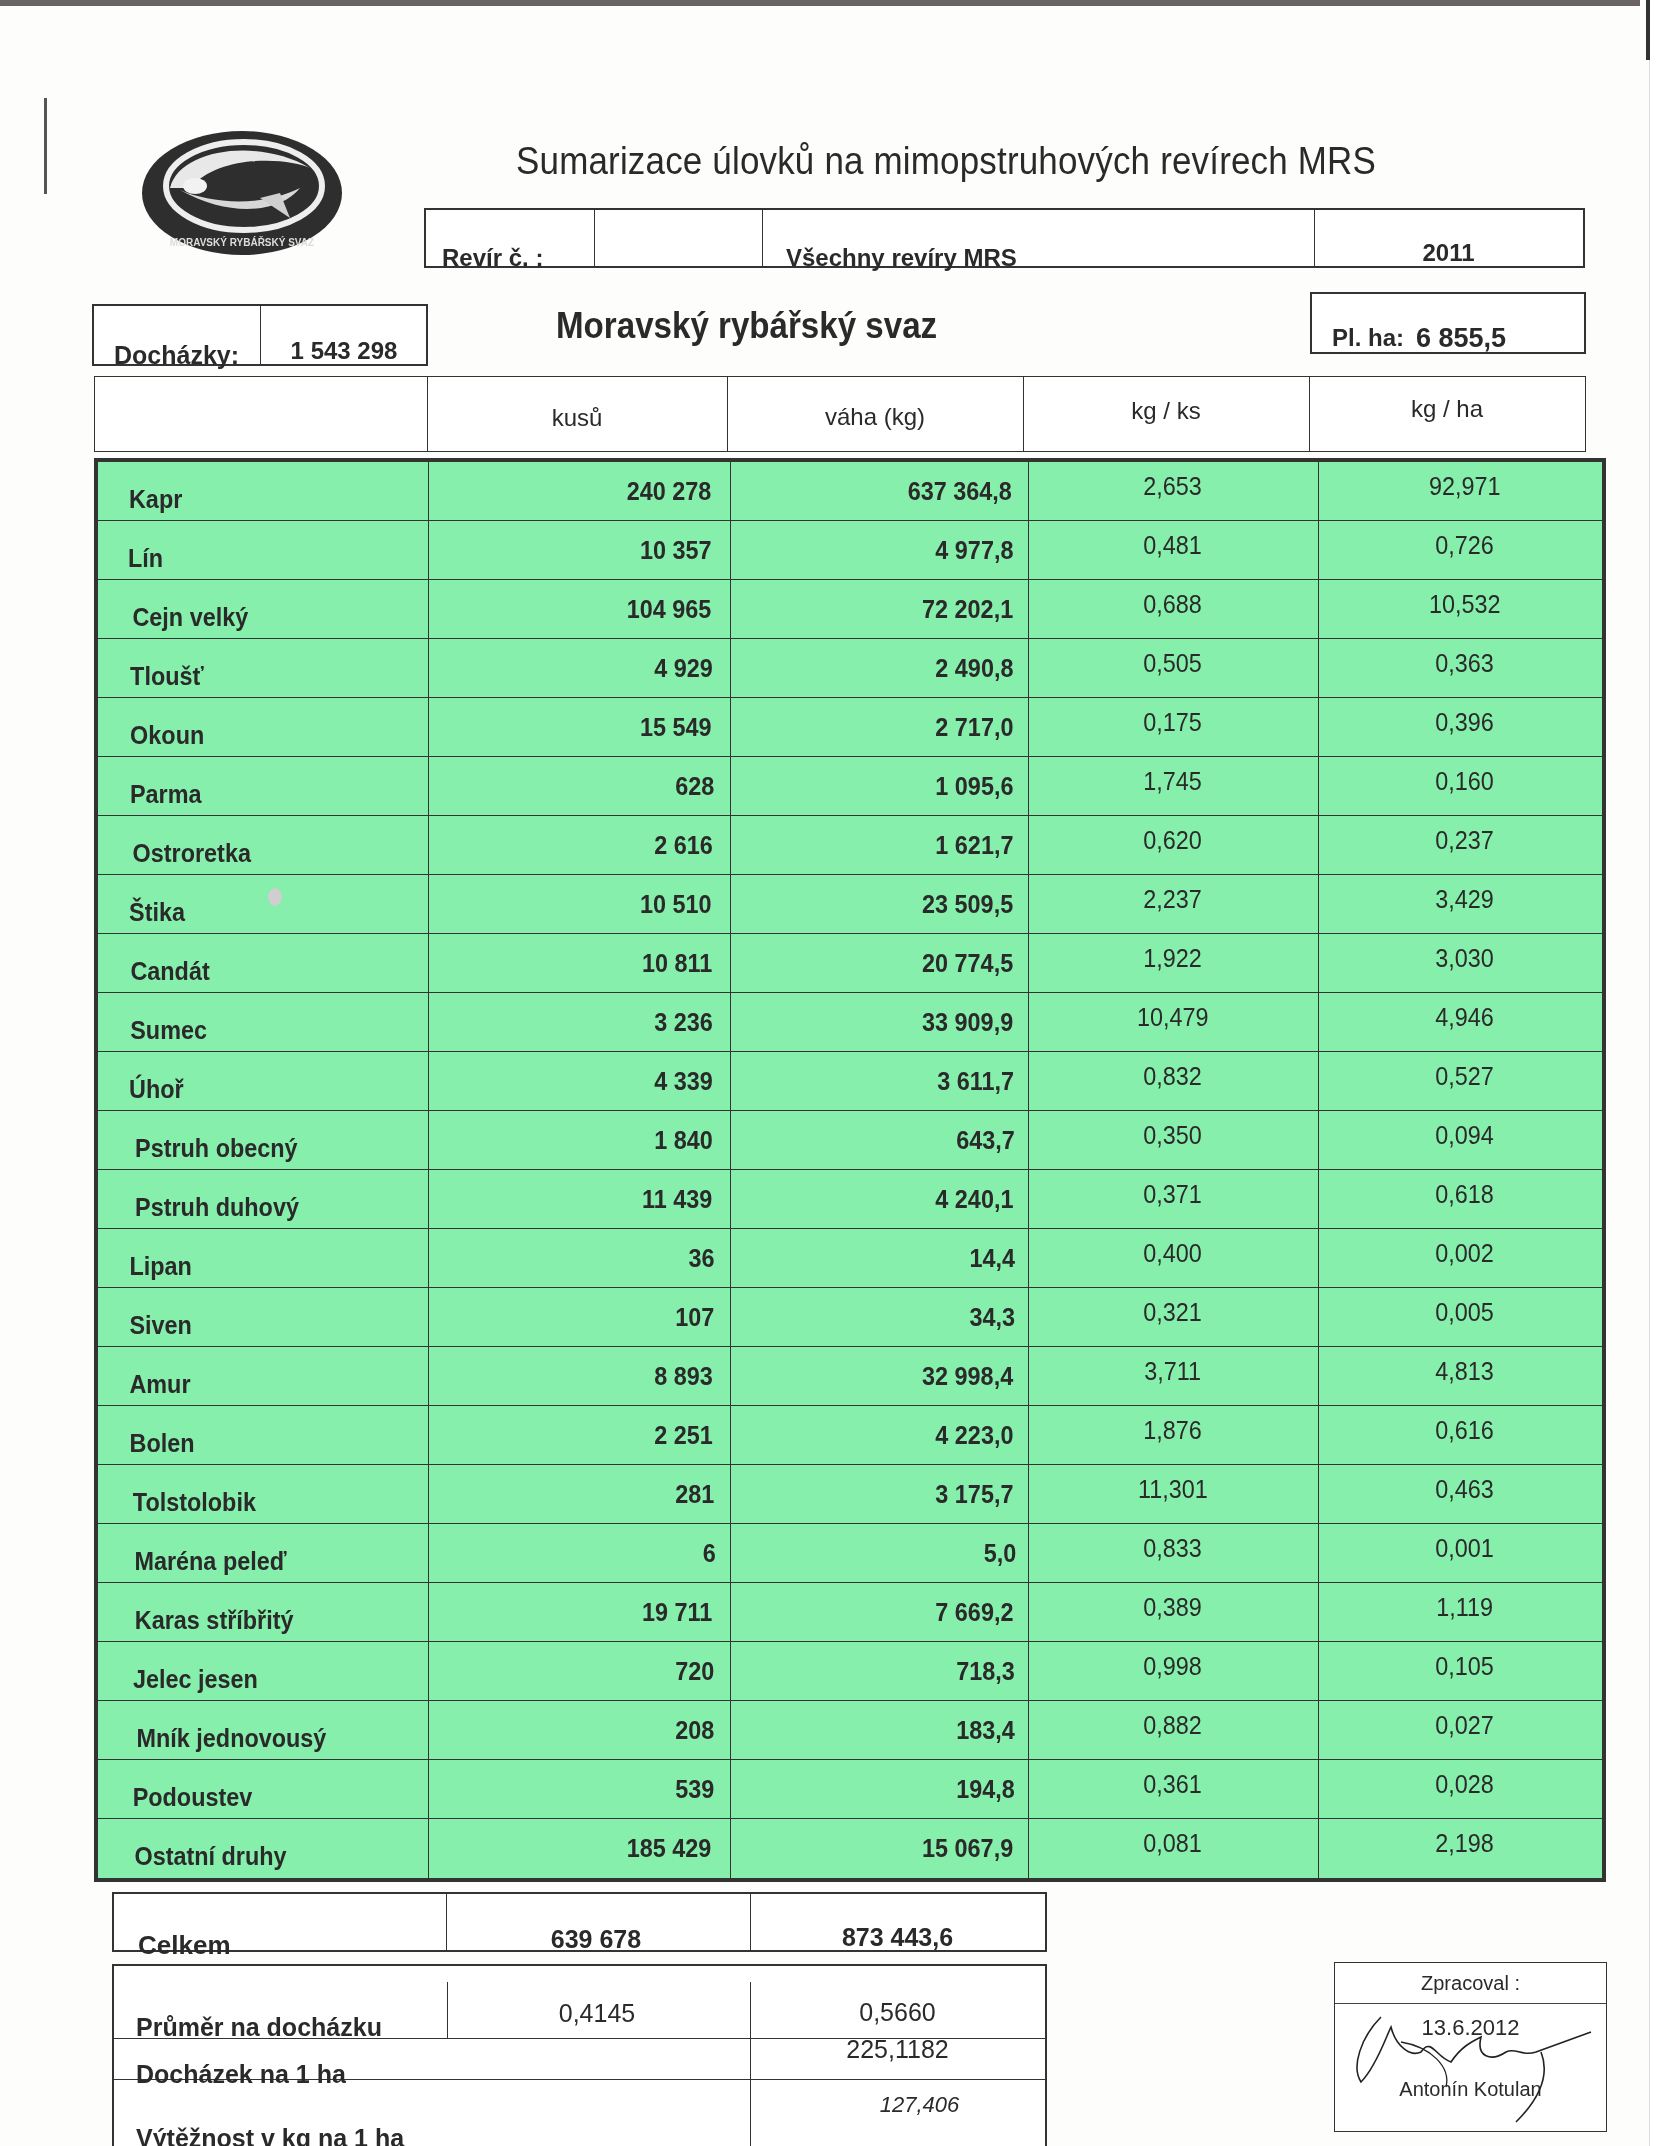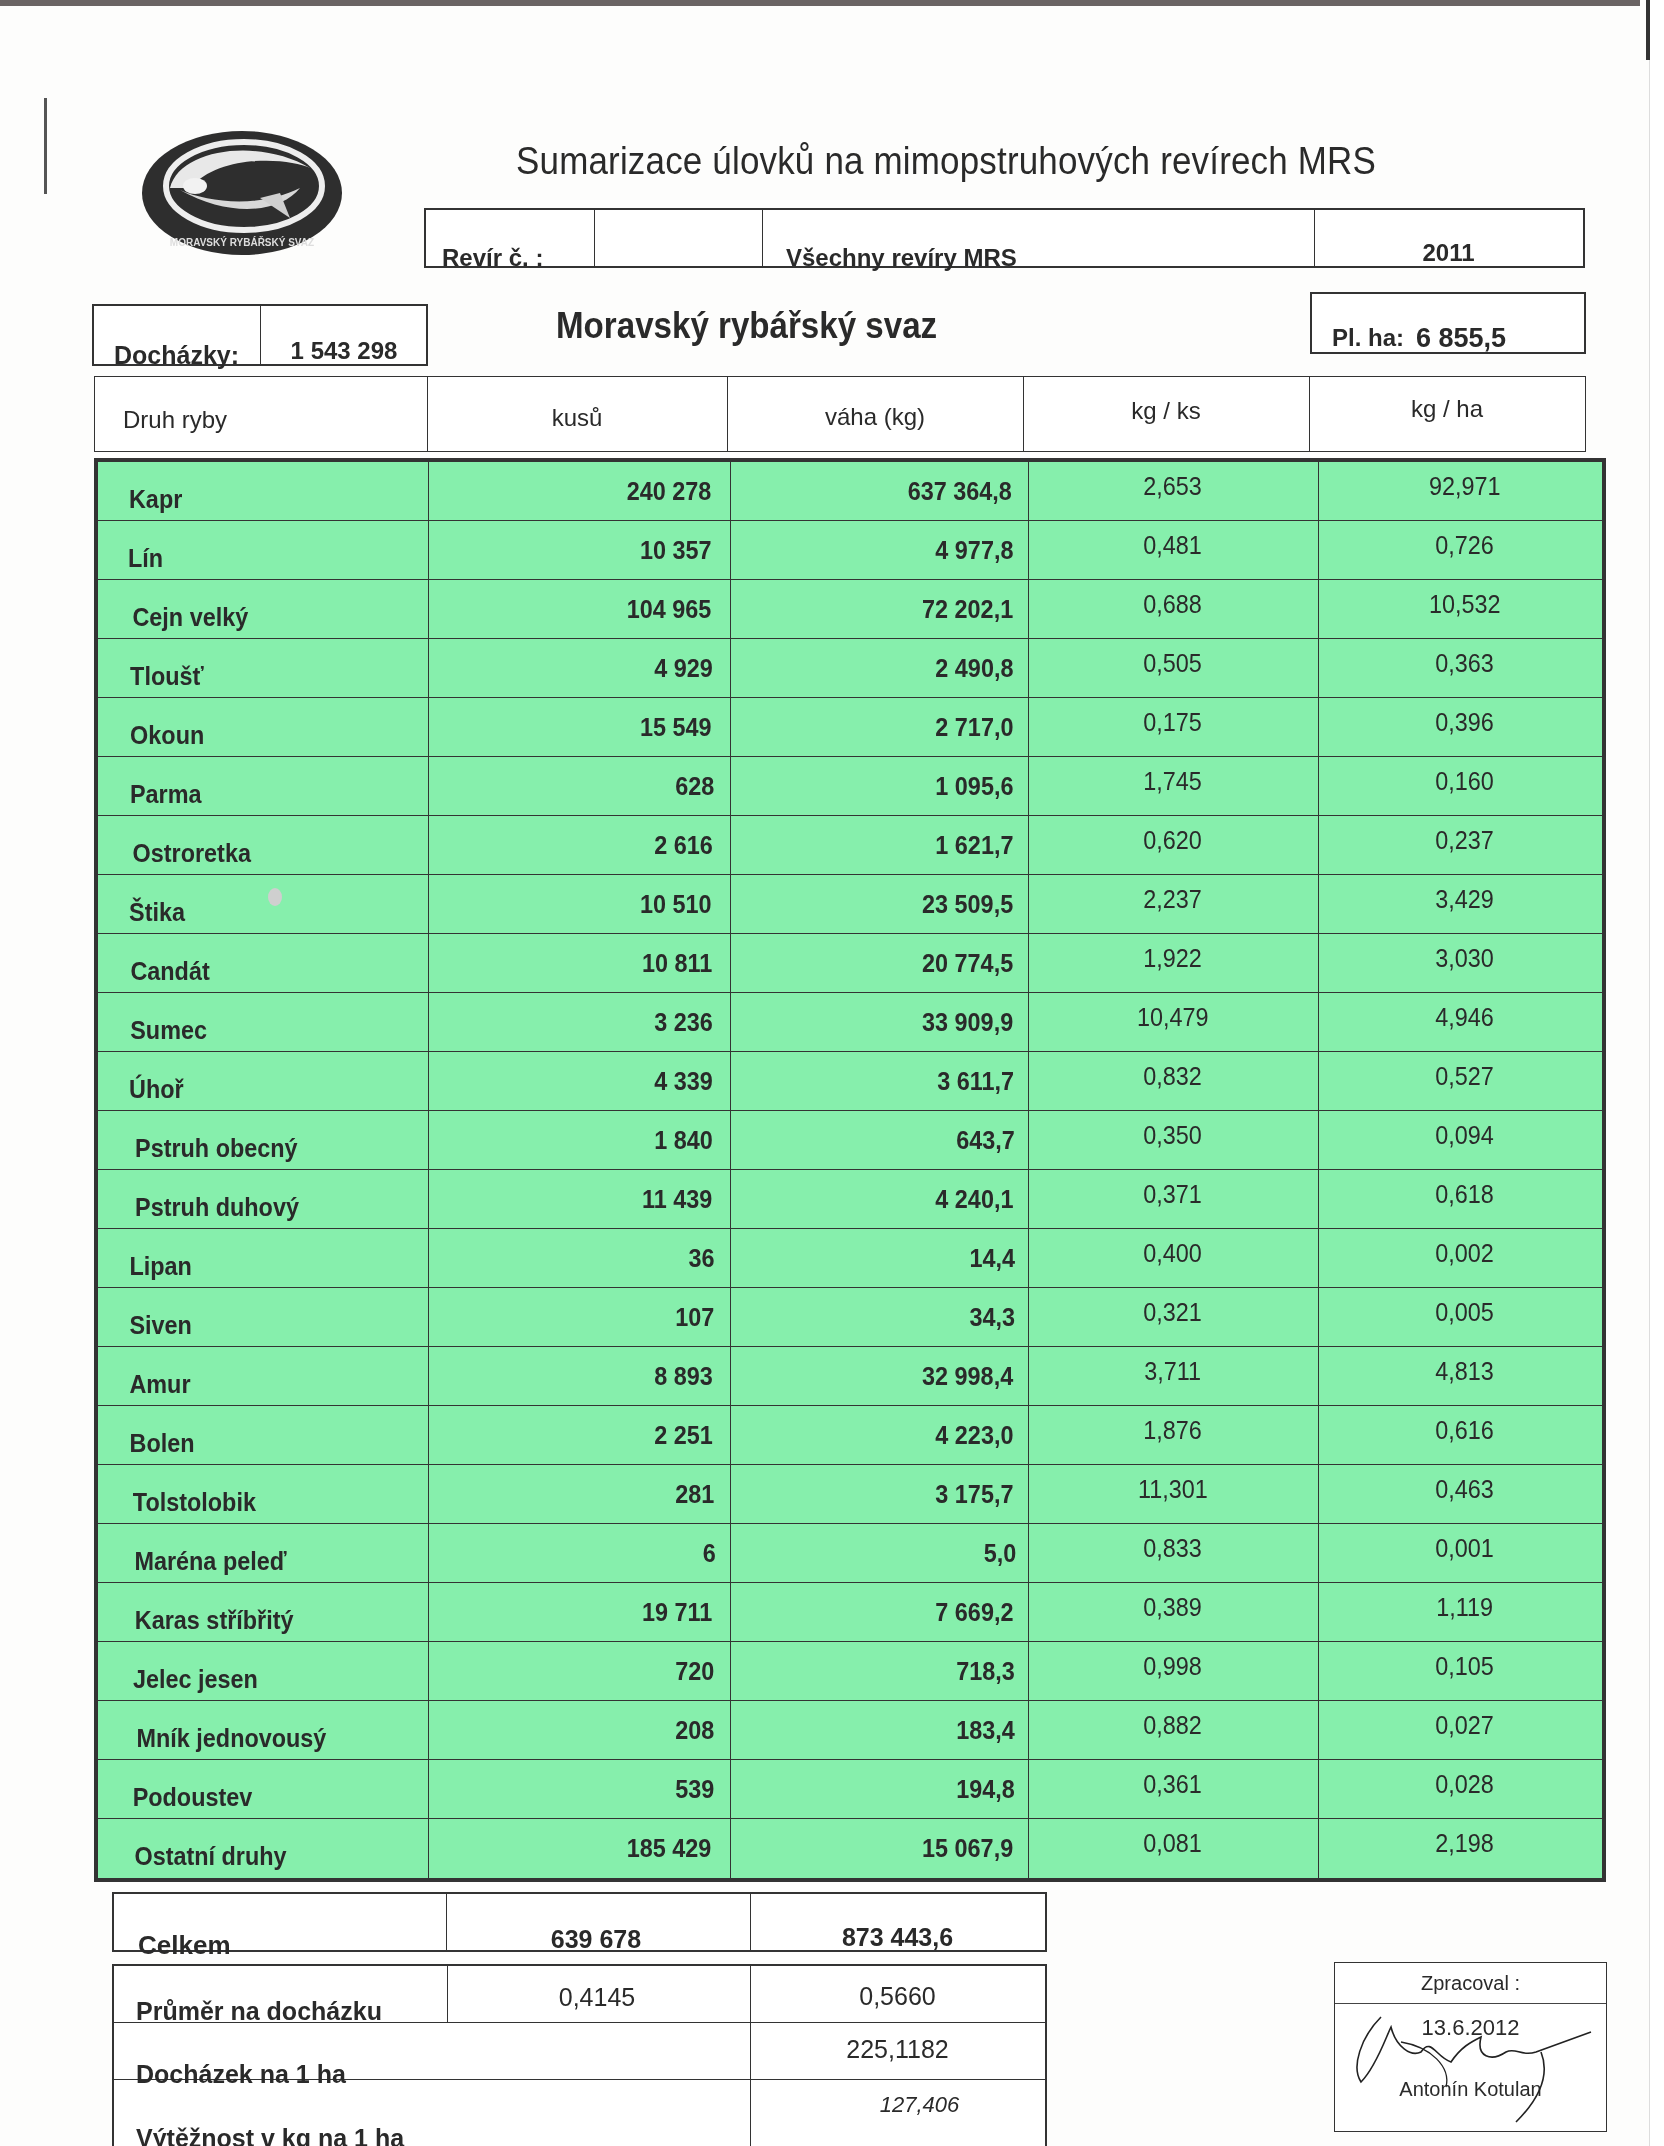--- a/index.html
+++ b/index.html
@@ -98,21 +98,20 @@
 </div>
 
 <div class="org-name">Moravský rybářský svaz</div>
 
 <div class="box" id="plha-box">
   <div class="cell bold" style="left:20px;width:80px;font-size:24px;padding-bottom:10px;">Pl. ha:</div>
   <div class="cell bold" style="left:104px;width:160px;font-size:27px;padding-bottom:10px;">6 855,5</div>
 </div>
 
 <div class="box" id="hdr-box">
-  <div class="cell" style="left:28px;width:300px;font-size:24px;padding-top:12px;">Druh ryby</div>
   <div class="vline" style="left:332px;"></div>
   <div class="cell center" style="left:332px;width:300px;font-size:24px;padding-top:8px;">kusů</div>
   <div class="vline" style="left:632px;"></div>
   <div class="cell center" style="left:632px;width:296px;font-size:24px;padding-top:6px;">váha (kg)</div>
   <div class="vline" style="left:928px;"></div>
   <div class="cell center" style="left:928px;width:286px;font-size:24px;padding-bottom:6px;">kg / ks</div>
   <div class="vline" style="left:1214px;"></div>
   <div class="cell center" style="left:1214px;width:276px;font-size:24px;padding-bottom:10px;">kg / ha</div>
 </div>
 
@@ -535,21 +534,21 @@
 
 <div class="box" id="celkem-box">
   <div class="cell bold" style="left:24px;width:280px;font-size:26px;padding-top:6px;">Celkem</div>
   <div class="vline" style="left:332px;"></div>
   <div class="cell bold center" style="left:332px;width:300px;font-size:25px;padding-bottom:6px;">639 678</div>
   <div class="vline" style="left:636px;"></div>
   <div class="cell bold center" style="left:636px;width:295px;font-size:25px;padding-bottom:10px;">873 443,6</div>
 </div>
 
 <div class="box" id="sum-box">
-  <div class="srow" style="top:0;text-align:right;">
+  <div class="srow" style="top:16px;text-align:right;">
     <div class="cell bold" style="left:22px;width:300px;font-size:25px;padding-bottom:6px;">Průměr na docházku</div>
     <div class="vline" style="left:333px;"></div>
     <div class="cell center" style="left:333px;width:300px;font-size:25px;padding-top:6px;">0,4145</div>
     <div class="vline" style="left:636px;"></div>
     <div class="cell center" style="left:636px;width:295px;font-size:25px;padding-top:4px;">0,5660</div>
   </div>
   <div class="srow" style="top:57px;">
     <div class="cell bold" style="left:22px;width:500px;font-size:25px;padding-top:6px;">Docházek na 1 ha</div>
     <div class="vline" style="left:636px;"></div>
     <div class="cell center" style="left:636px;width:295px;font-size:25px;padding-bottom:4px;">225,1182</div>

